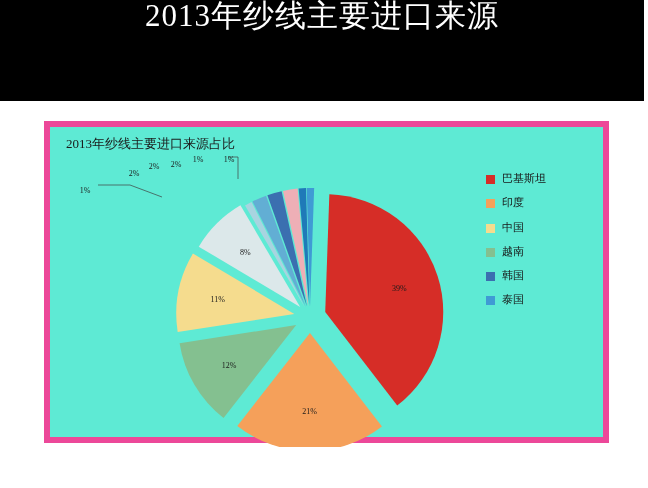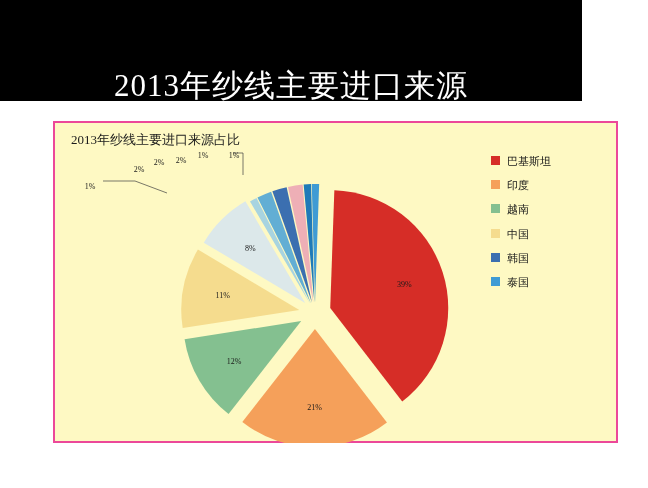--- a/index.html
+++ b/index.html
@@ -19,47 +19,46 @@
     left: 0; top: 0;
     width: 648px;
     height: 488px;
     background: #ffffff;
   }
   
   #title-banner {
     position: absolute;
     left: 0;
     top: 0;
-    width: 582px;
+    width: 644px;
     height: 101px;
     background: #000000;
     display: flex;
-    align-items: flex-end;
+    align-items: flex-start;
     justify-content: center;
   }
   #slide-title {
     color: #ffffff;
     font-family: "Liberation Serif", "DejaVu Serif", serif;
     font-size: 31px;
     letter-spacing: 1px;
     white-space: nowrap;
     line-height: 1;
     font-weight: 400;
   }
   
   #chart-panel {
     position: absolute;
     left: 44px;
     top: 121px;
     width: 565px;
     height: 322px;
-    background: #fef9c3;
-    border: 2px solid #ec4899;
+    background: #5eead4;
+    border: 6px solid #ec4899;
     box-sizing: border-box;
-    margin-left: 9px;
   }
   #chart-title {
     position: absolute;
     left: 16px;
     top: 8px;
     font-family: "Liberation Serif", "DejaVu Serif", serif;
     font-size: 13px;
     color: #1a1a1a;
     white-space: nowrap;
   }
@@ -76,21 +75,21 @@
   }
   
   #legend {
     position: absolute;
     left: 436px;
     top: 33px;
     width: 124px;
   }
   .legend-item {
     display: flex;
-    align-items: flex-start;
+    align-items: flex-end;
     height: 24.2px;
   }
   .legend-swatch {
     width: 9px;
     height: 9px;
     flex: 0 0 auto;
     margin-right: 7px;
   }
   .legend-label {
     font-family: "Liberation Serif", "DejaVu Serif", serif;
@@ -167,26 +166,26 @@
     <div id="legend">
         <div class="legend-item">
           <span class="legend-swatch" style="background: rgb(214, 45, 39);"></span>
           <span class="legend-label">巴基斯坦</span>
         </div>
         <div class="legend-item">
           <span class="legend-swatch" style="background: rgb(245, 160, 90);"></span>
           <span class="legend-label">印度</span>
         </div>
         <div class="legend-item">
+          <span class="legend-swatch" style="background: rgb(245, 220, 142);"></span>
+          <span class="legend-label">中国</span>
+        </div>
+        <div class="legend-item">
           <span class="legend-swatch" style="background: rgb(132, 192, 144);"></span>
           <span class="legend-label">越南</span>
-        </div>
-        <div class="legend-item">
-          <span class="legend-swatch" style="background: rgb(245, 220, 142);"></span>
-          <span class="legend-label">中国</span>
         </div>
         <div class="legend-item">
           <span class="legend-swatch" style="background: rgb(59, 111, 176);"></span>
           <span class="legend-label">韩国</span>
         </div>
         <div class="legend-item">
           <span class="legend-swatch" style="background: rgb(63, 155, 212);"></span>
           <span class="legend-label">泰国</span>
         </div>
       </div>

